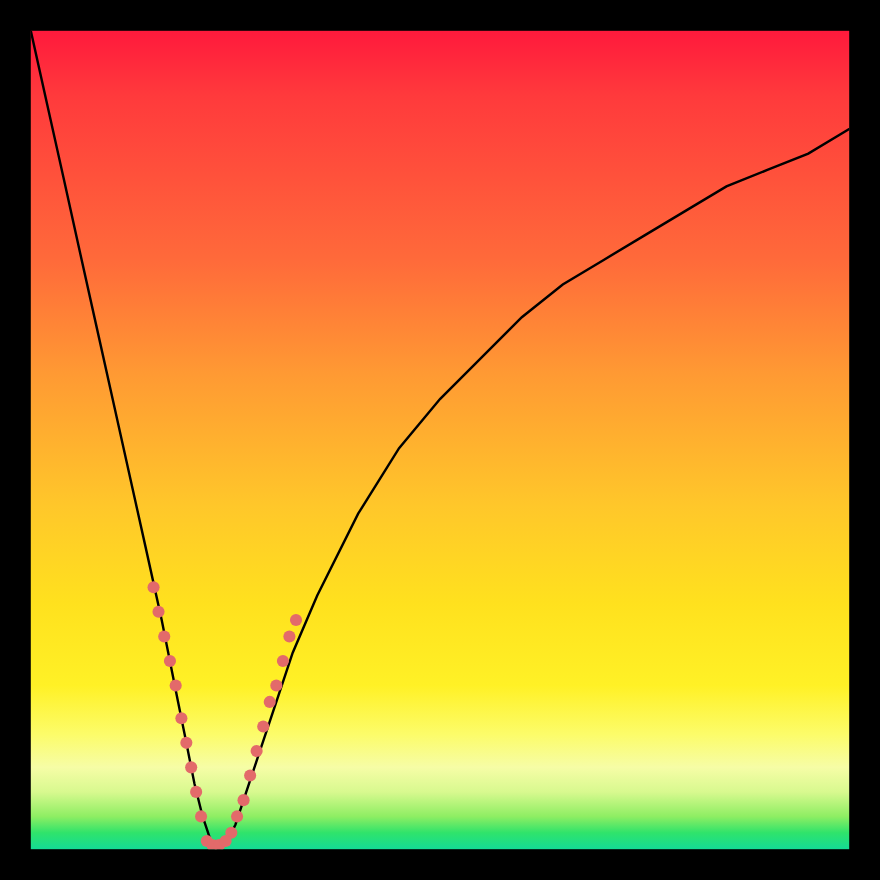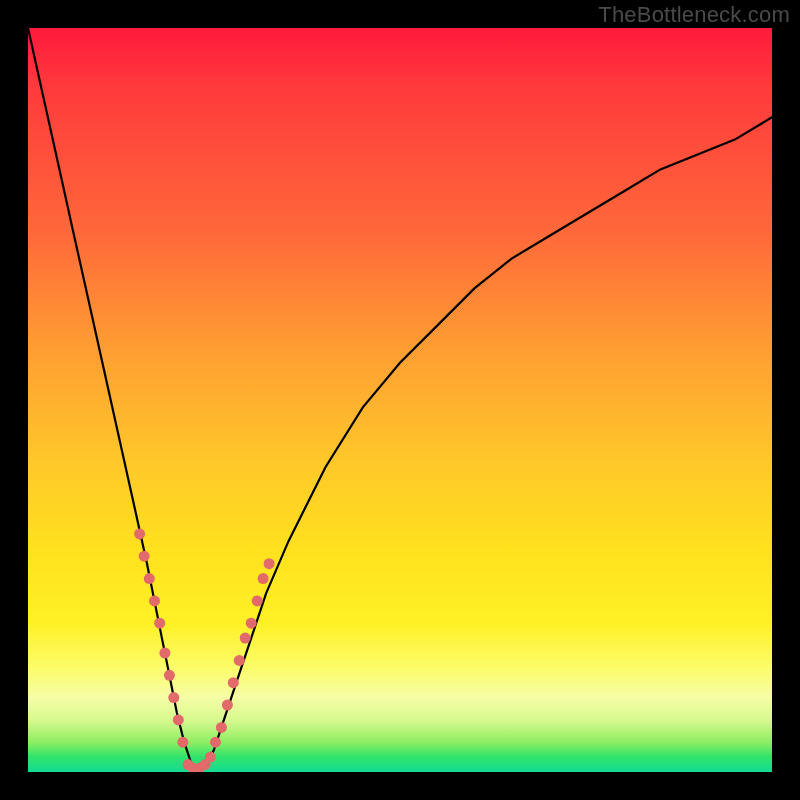--- a/index.html
+++ b/index.html
@@ -94,14 +94,13 @@
           <circle cx="229.2" cy="572.9" r="5.5" class="dot"></circle>
           <circle cx="235.1" cy="550.6" r="5.5" class="dot"></circle>
           <circle cx="241.1" cy="535.7" r="5.5" class="dot"></circle>
           <circle cx="160.0" cy="736.6" r="5.5" class="dot"></circle>
           <circle cx="165.2" cy="740.3" r="5.5" class="dot"></circle>
           <circle cx="171.1" cy="740.3" r="5.5" class="dot"></circle>
           <circle cx="177.1" cy="736.6" r="5.5" class="dot"></circle>
         </g>
     </svg>
   </div>
-  <div class="watermark">TheBottleneck.com</div>
 </div>
 
 </body></html>

